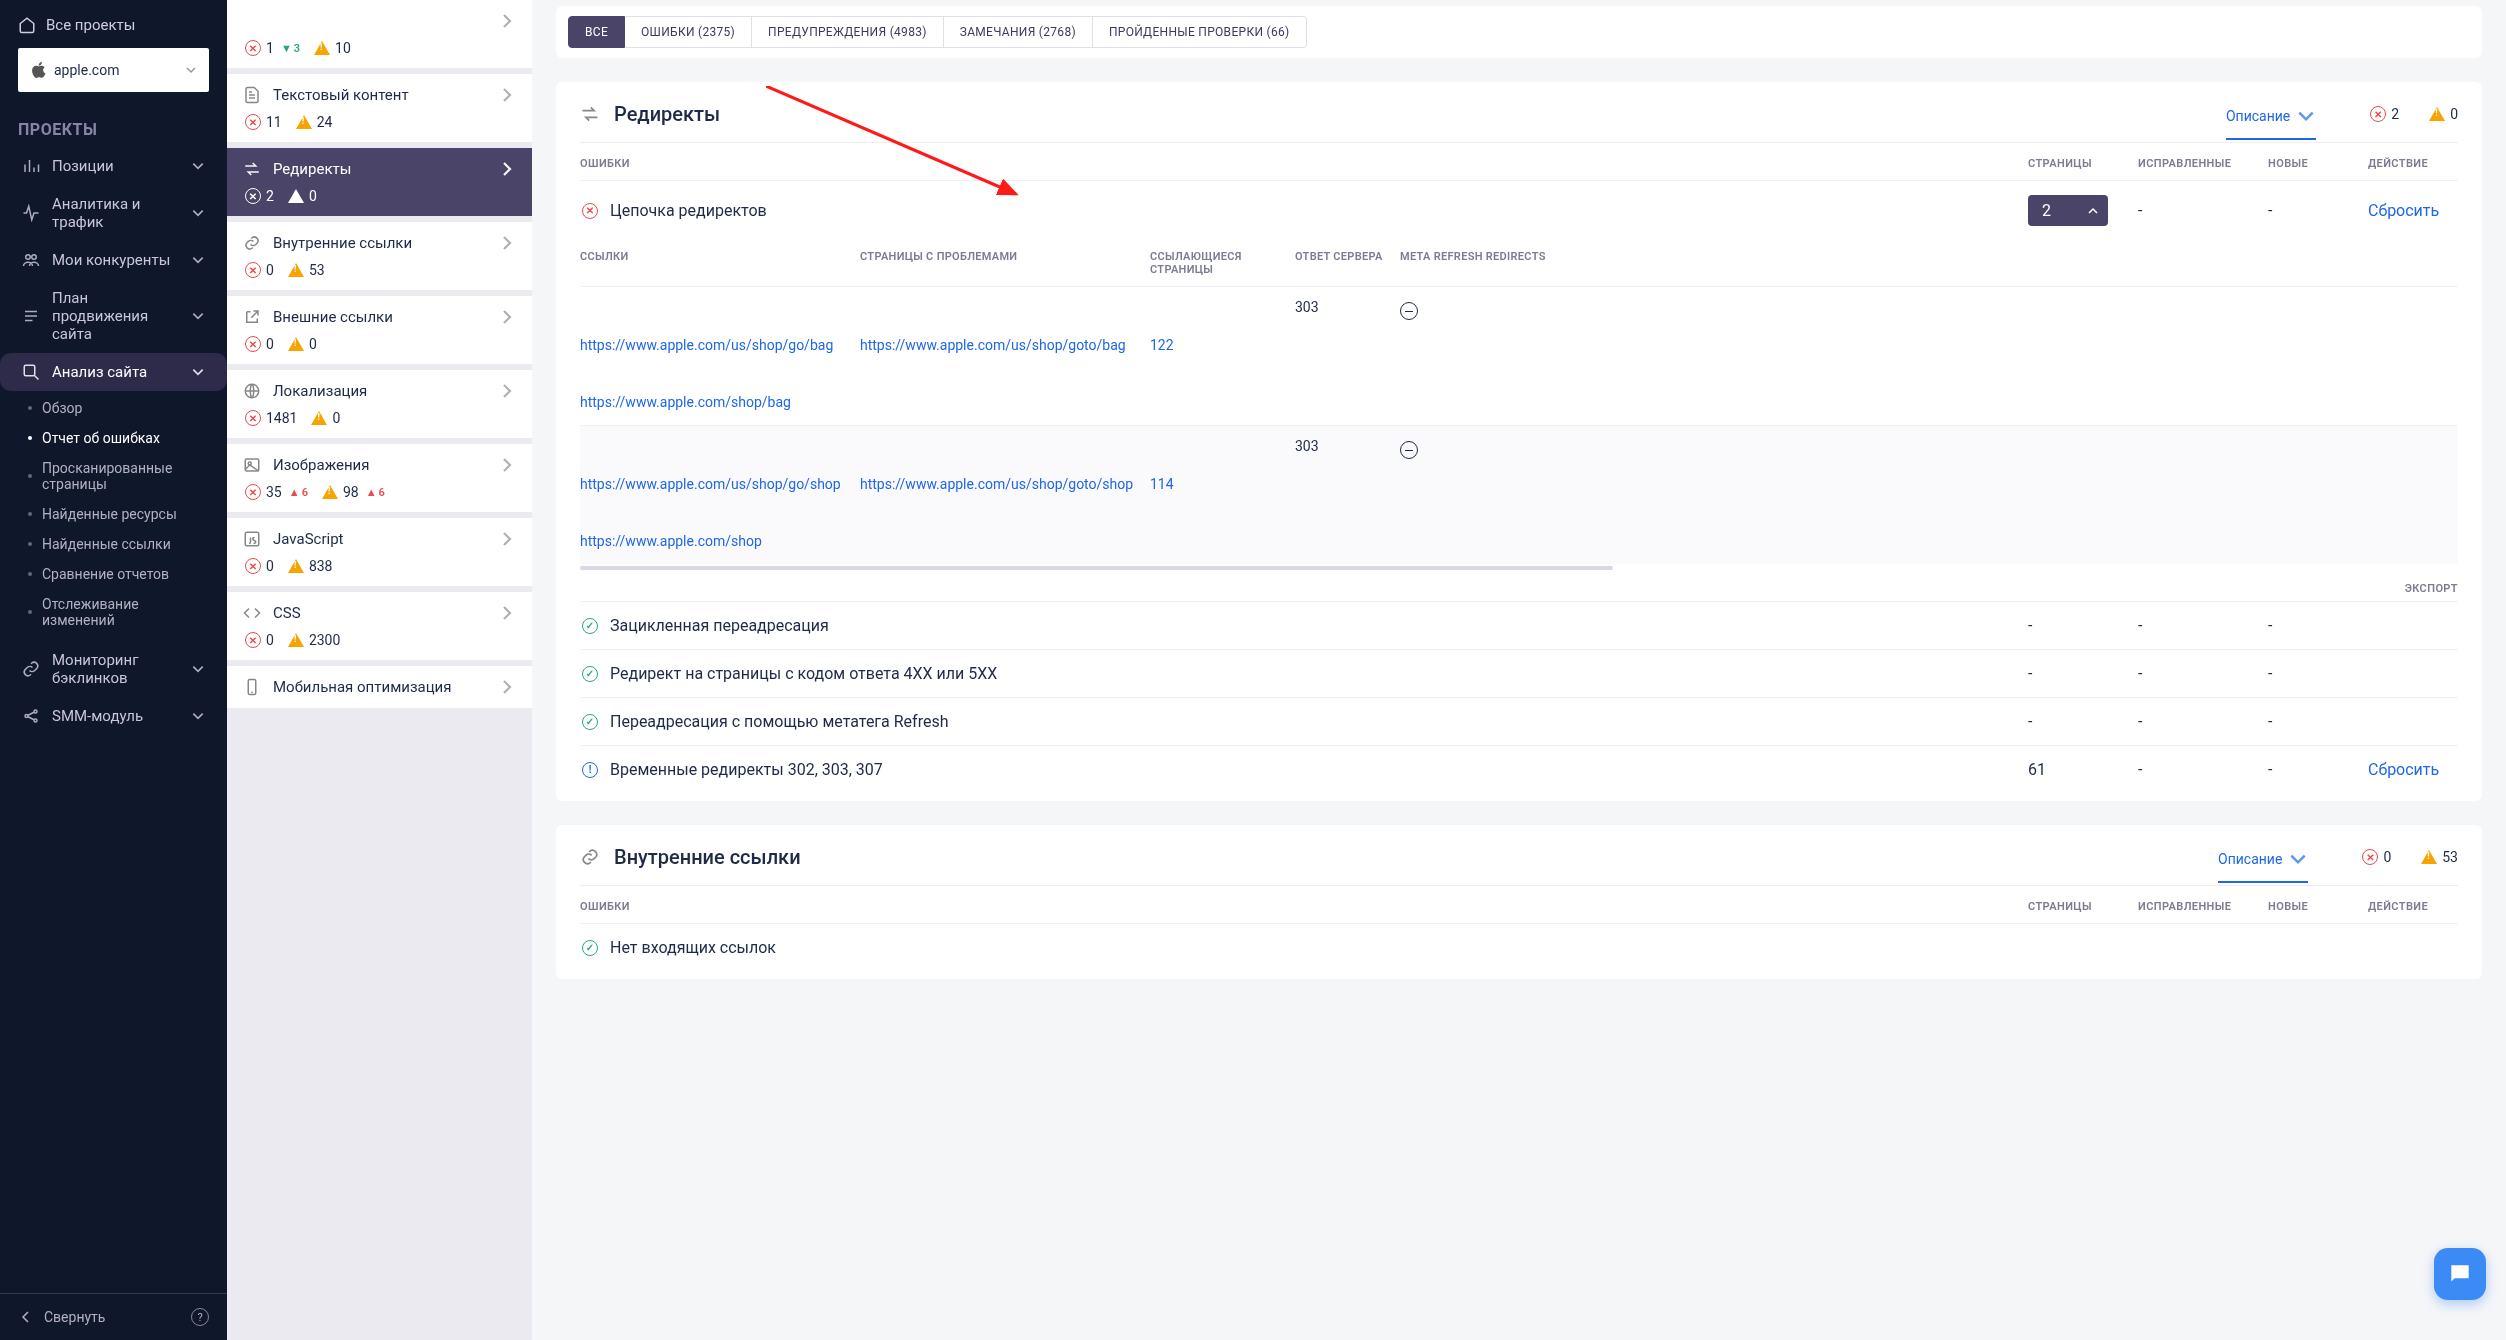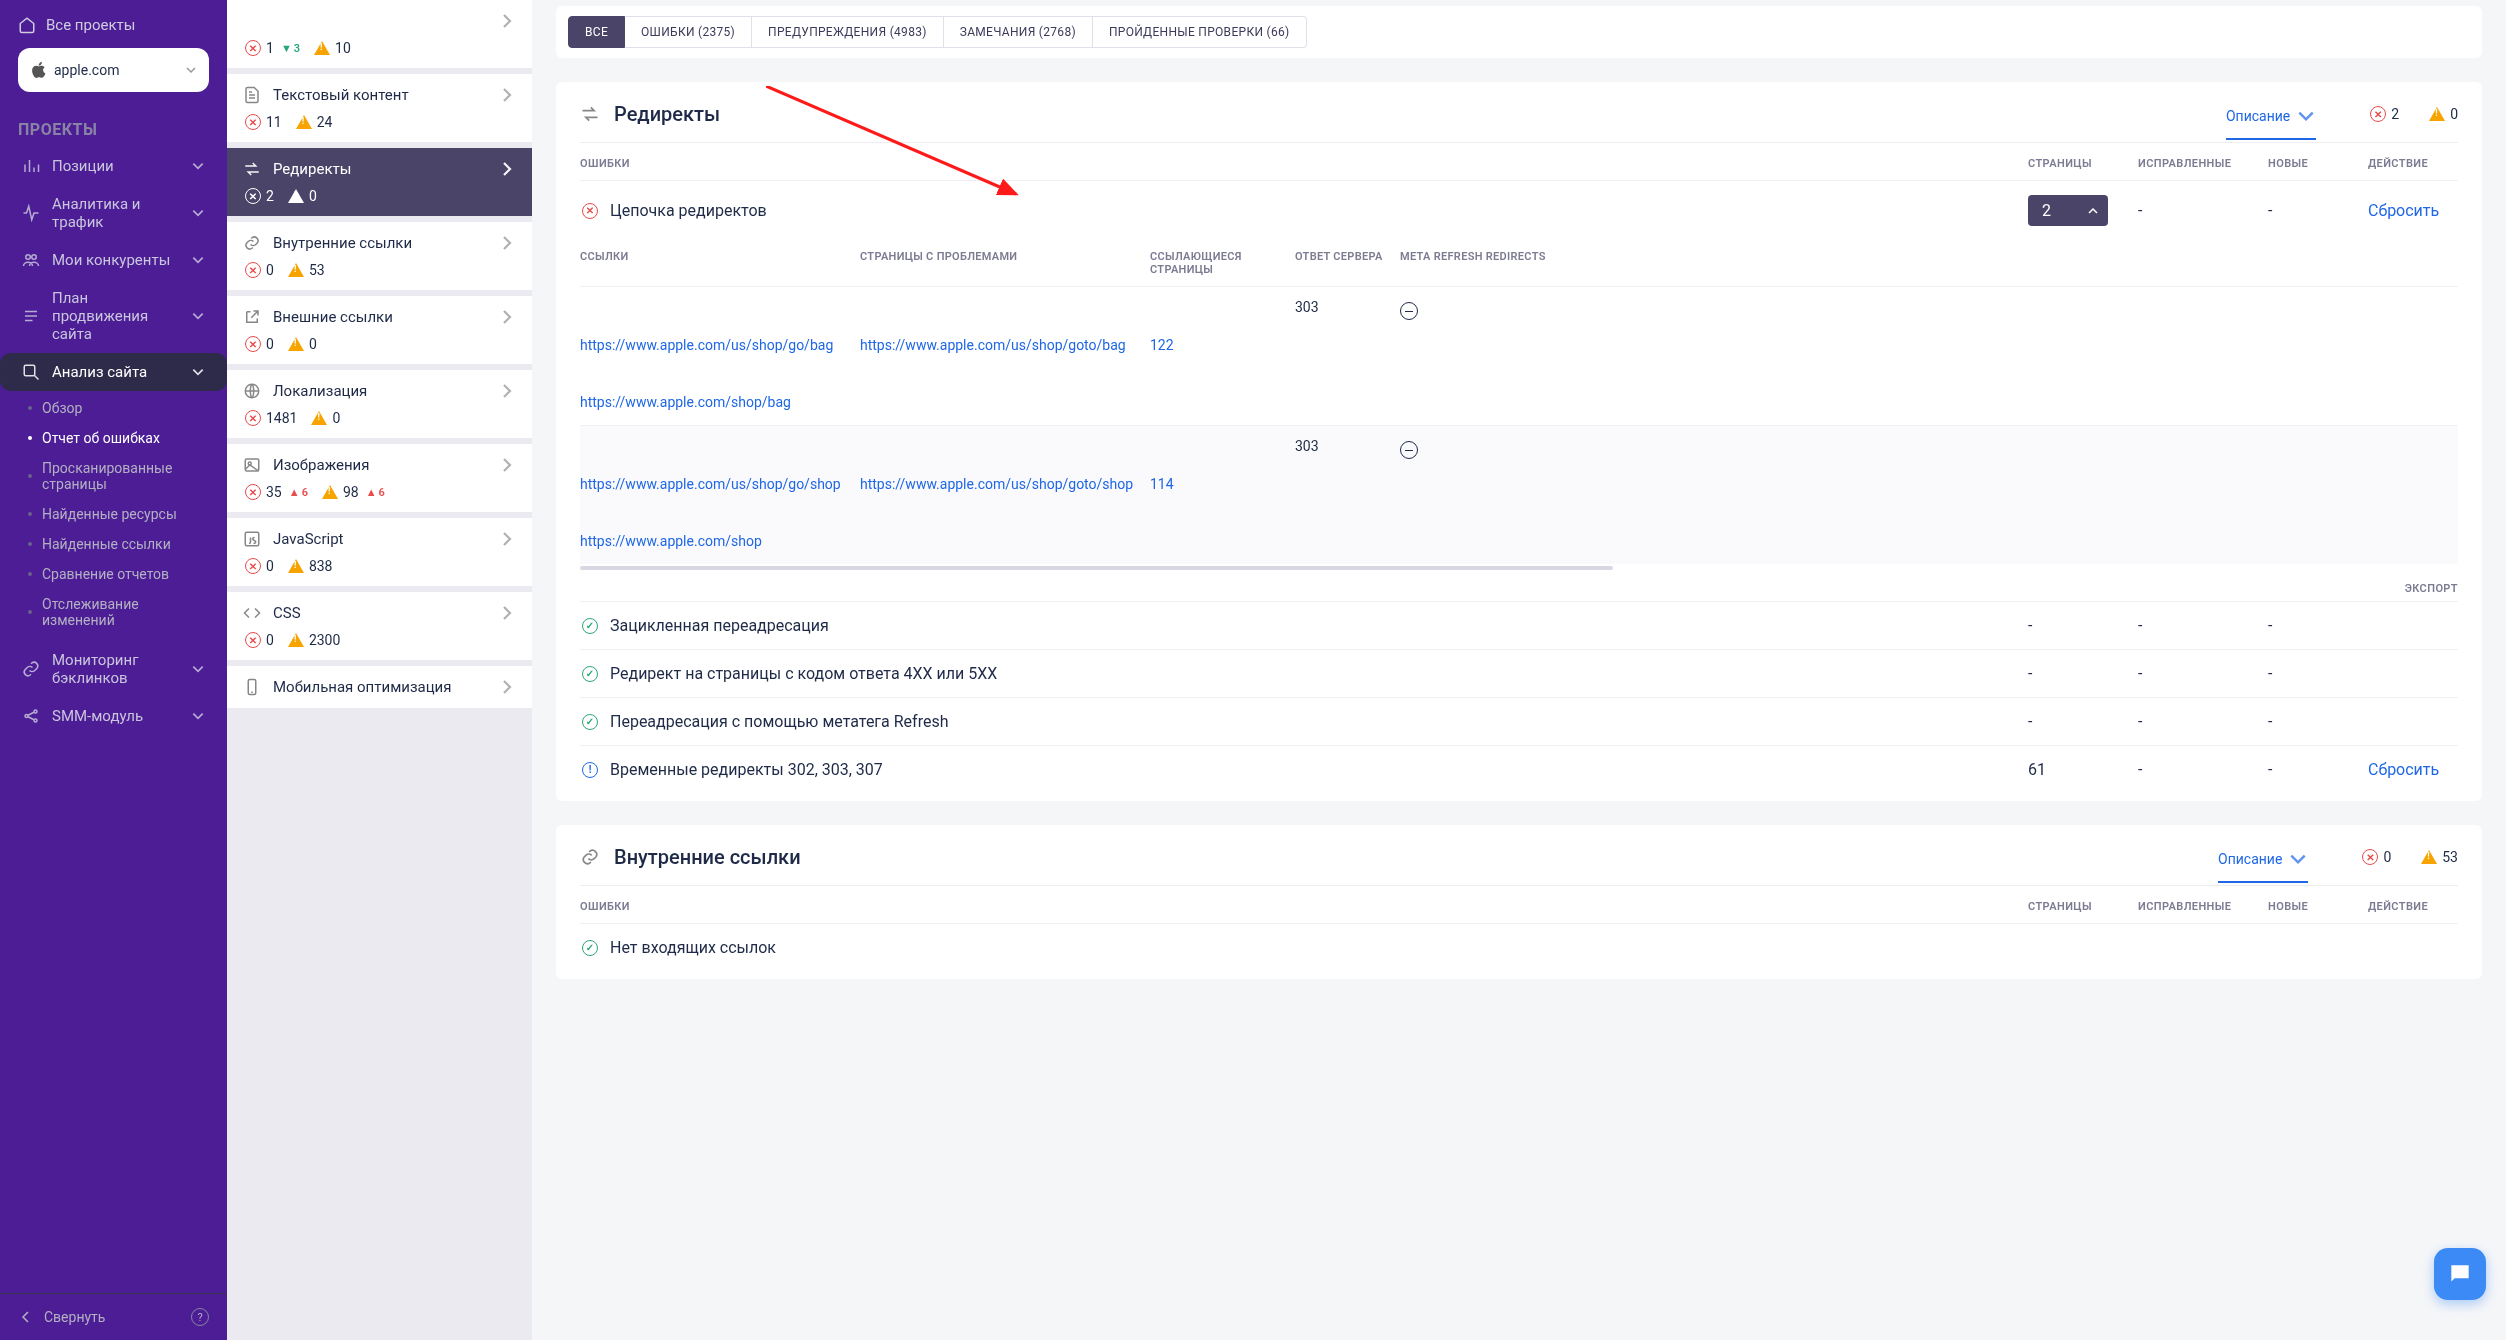--- a/index.html
+++ b/index.html
@@ -1,24 +1,24 @@
 <!DOCTYPE html>
 <html><head>
 <meta charset="utf-8">
 <style>
 * { box-sizing: border-box; margin: 0; padding: 0; }
 body { font-family: -apple-system, BlinkMacSystemFont, "Segoe UI", Roboto, Arial, sans-serif; font-size: 14px; color: #1e2a47; background: #f5f6f8; overflow: hidden; }
 .app { display: flex; height: 100vh; }
 
 
-.sidebar { width: 227px; background: #4c1d95; color: #b3b0c2; display: flex; flex-direction: column; flex-shrink: 0; }
+.sidebar { width: 227px; background: #0f172a; color: #b3b0c2; display: flex; flex-direction: column; flex-shrink: 0; }
 .sb-top { padding: 16px 18px 10px; }
 .sb-home { display: flex; align-items: center; gap: 10px; color: #cfcce0; cursor: pointer; font-size: 15px; margin-bottom: 14px; }
 .sb-home svg { width: 18px; height: 18px; }
-.project-select { background: #fff; border-radius: 12px; color: #1e2a47; height: 44px; display: flex; align-items: center; padding: 0 12px; gap: 8px; cursor: pointer; }
+.project-select { background: #fff; border-radius: 2px; color: #1e2a47; height: 44px; display: flex; align-items: center; padding: 0 12px; gap: 8px; cursor: pointer; }
 .project-select .chev { margin-left: auto; opacity: .6; }
 .sb-scroll { flex: 1; overflow-y: auto; padding-bottom: 10px; }
 .sb-label { font-size: 16px; letter-spacing: .5px; padding: 18px 18px 8px; color: #8984a5; font-weight: bold; }
 .sb-item { display: flex; align-items: center; gap: 12px; padding: 10px 22px; cursor: pointer; font-size: 15px; color: #c9c5dd; }
 .sb-item svg { width: 18px; height: 18px; flex-shrink: 0; opacity: .85; }
 .sb-item .chev { margin-left: auto; width: 14px; height: 14px; }
 .sb-item.active { background: #2e2a4a; color: #fff; border-radius: 11px; }
 .sb-item.expanded .chev { transform: rotate(180deg); }
 .sb-sub { padding: 2px 0 6px 0; }
 .sb-sub-item { display: flex; align-items: center; gap: 10px; padding: 7px 18px 7px 28px; cursor: pointer; font-size: 14px; color: #b3b0c2; }

